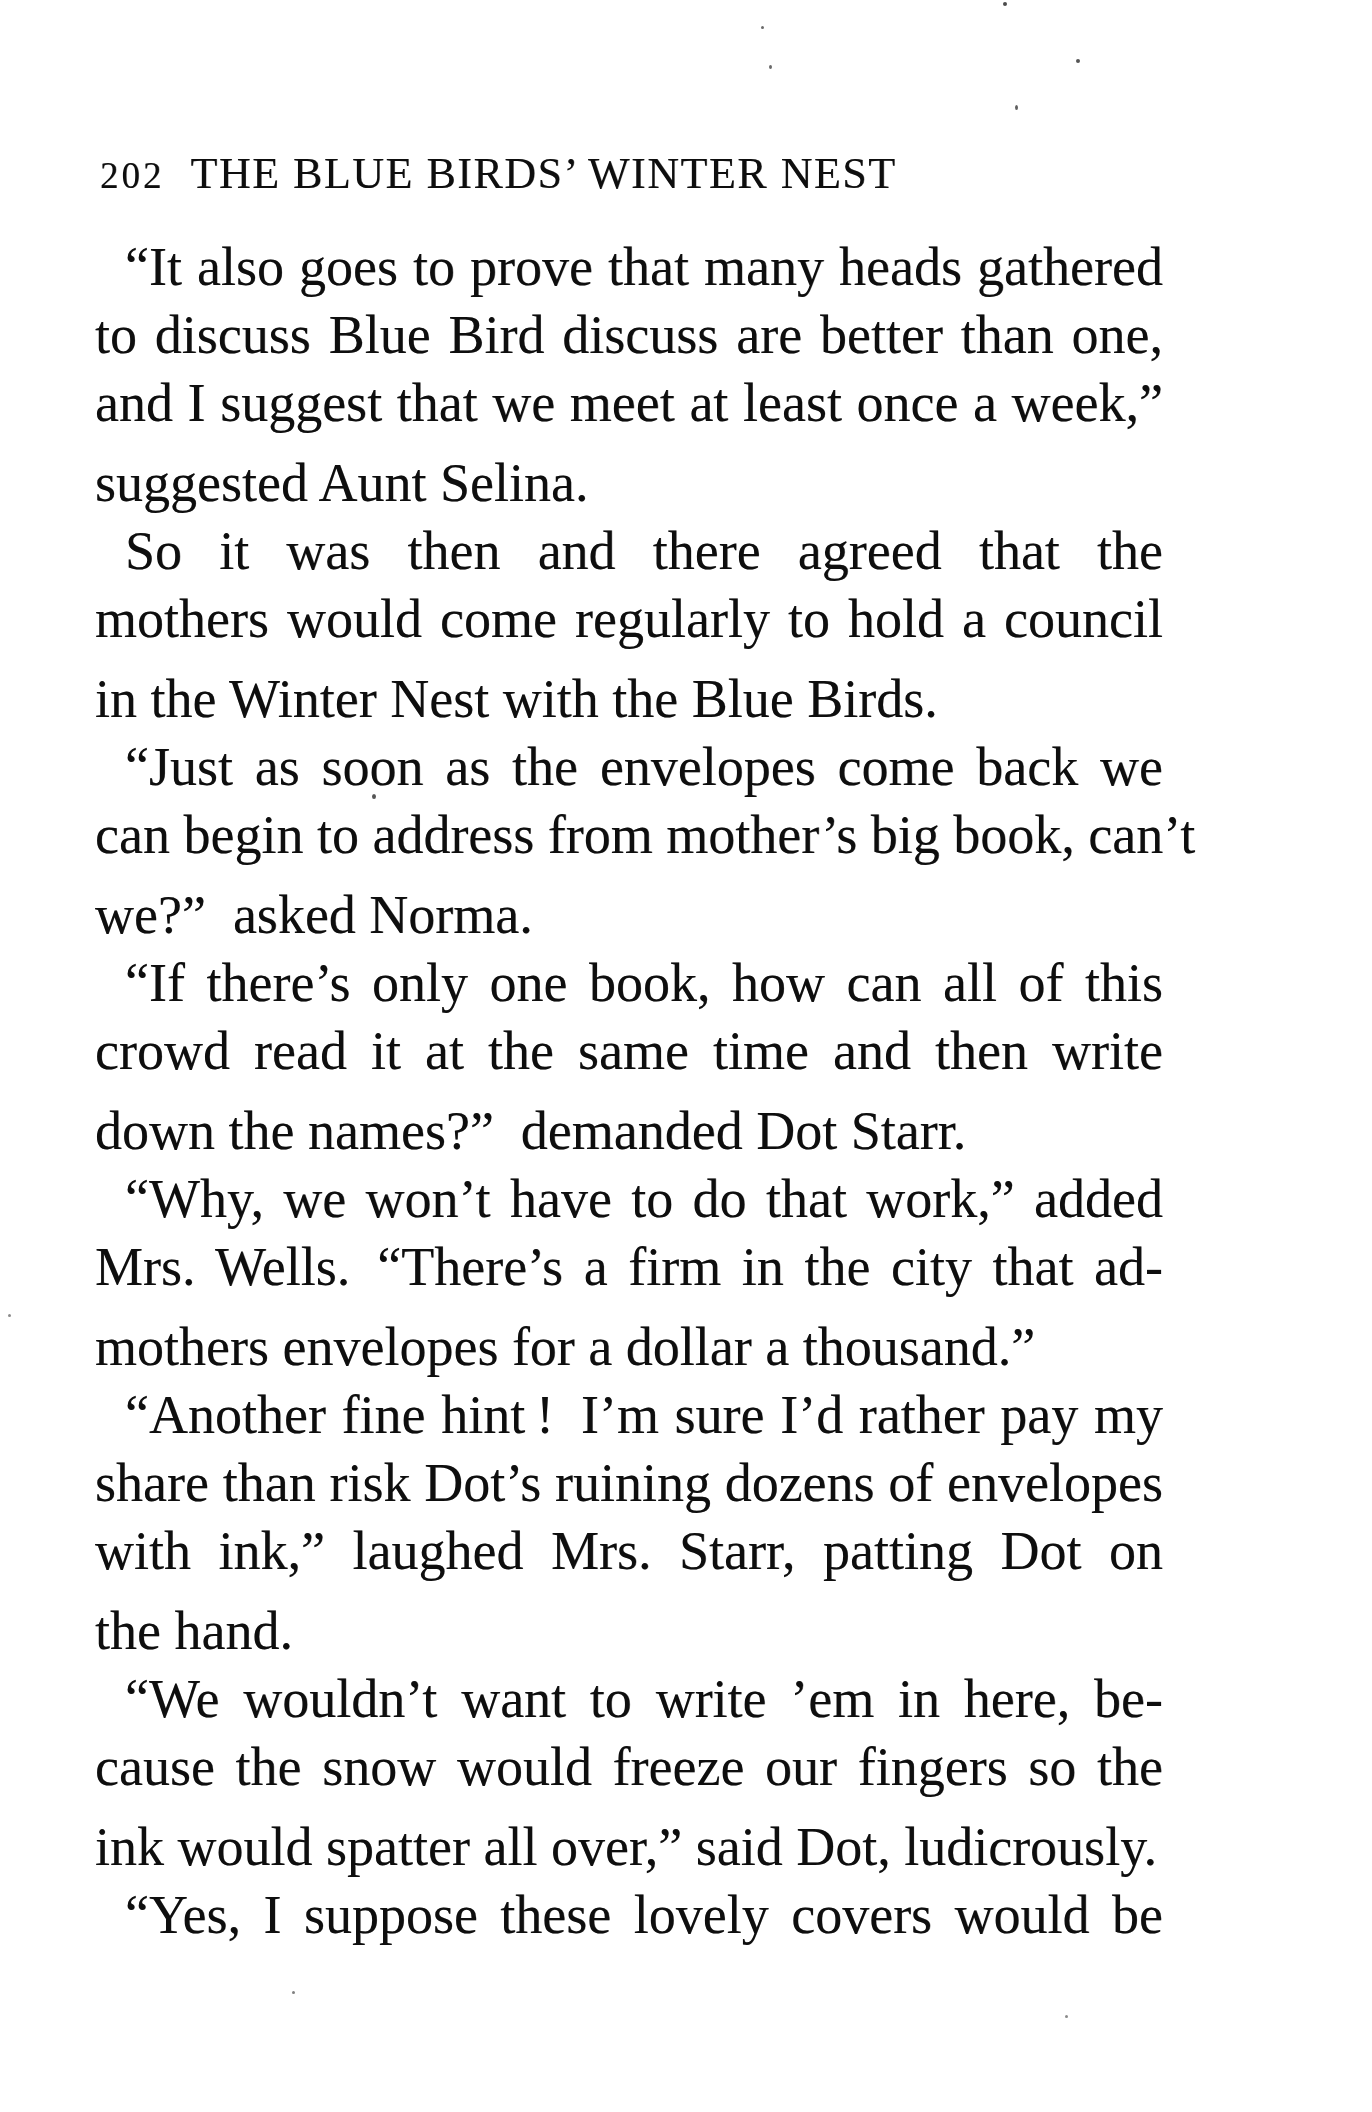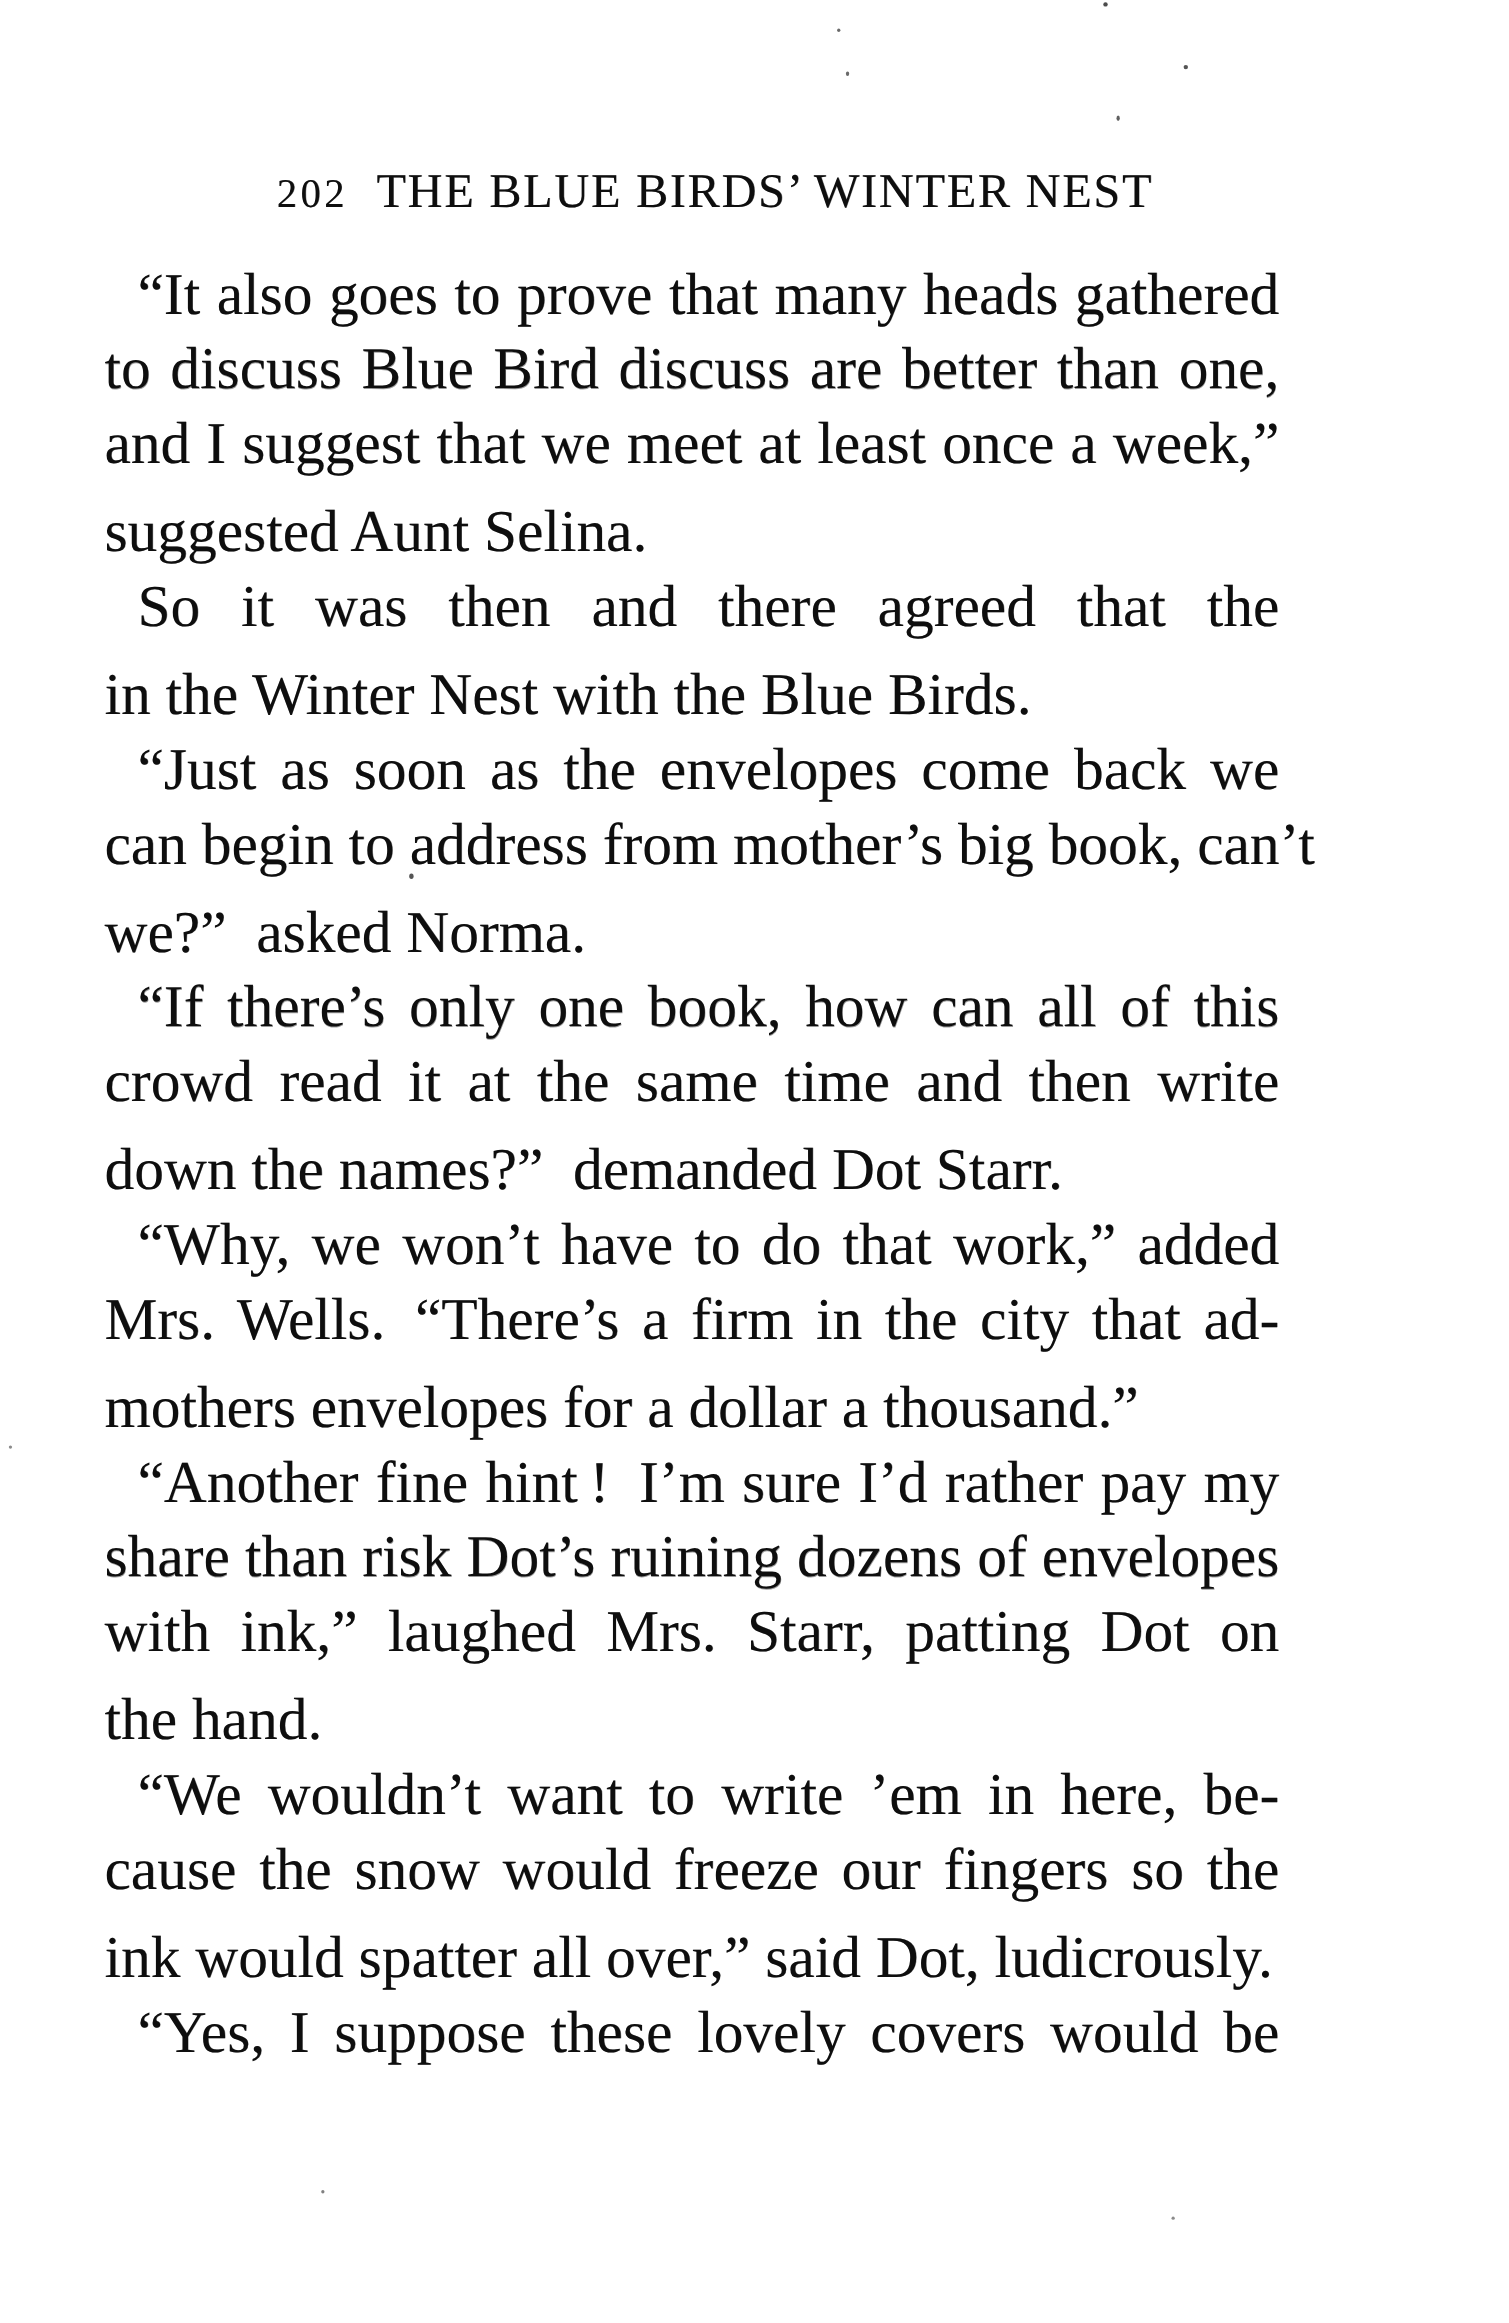--- a/index.html
+++ b/index.html
@@ -15,26 +15,25 @@
     font-family: "Liberation Serif", "DejaVu Serif", serif;
     color: #0e0e0e;
   }
   .page {
     position: absolute;
     inset: 0;
     background: #ffffff;
   }
   .header {
     position: absolute;
-    left: 120px;
+    left: 100px;
     top: 148px;
     width: 1060px;
     white-space: nowrap;
     text-shadow: 0.4px 0.4px 0 rgba(0,0,0,0.45);
-    text-align: center;
   }
   .pagenum {
     font-size: 37px;
     letter-spacing: 3px;
     margin-right: 26px;
     vertical-align: baseline;
   }
   .title {
     font-size: 44px;
     letter-spacing: 1.5px;
@@ -76,20 +75,21 @@
   <div class="header">
     <span class="pagenum">202</span><span class="title">THE BLUE BIRDS’ WINTER NEST</span>
   </div>
 
   <div class="bodytext">
     <div class="ln ind">“It also goes to prove that many heads gathered</div>
     <div class="ln">to discuss Blue Bird discuss are better than one,</div>
     <div class="ln">and I suggest that we meet at least once a week,”</div>
     <div class="ln last">suggested Aunt Selina.</div>
     <div class="ln ind">So it was then and there agreed that the</div>
+    <div class="ln">mothers would come regularly to hold a council</div>
     <div class="ln last">in the Winter Nest with the Blue Birds.</div>
     <div class="ln ind">“Just as soon as the envelopes come back we</div>
     <div class="ln">can begin to address from mother’s big book, can’t</div>
     <div class="ln last">we?” asked Norma.</div>
     <div class="ln ind">“If there’s only one book, how can all of this</div>
     <div class="ln">crowd read it at the same time and then write</div>
     <div class="ln last">down the names?” demanded Dot Starr.</div>
     <div class="ln ind">“Why, we won’t have to do that work,” added</div>
     <div class="ln">Mrs. Wells. “There’s a firm in the city that ad-</div>
     <div class="ln last">mothers envelopes for a dollar a thousand.”</div>

